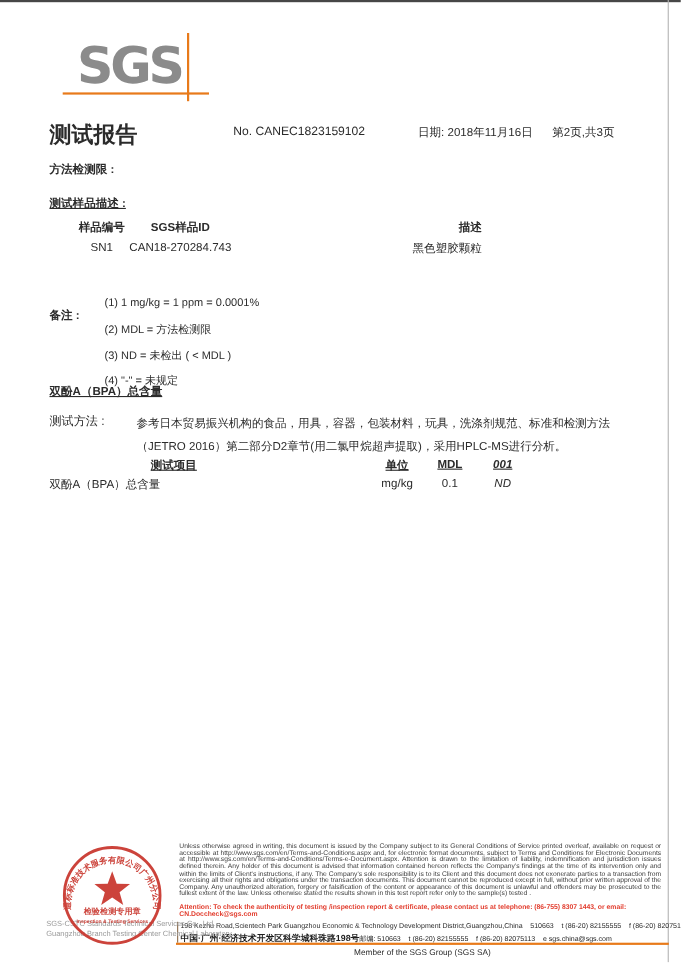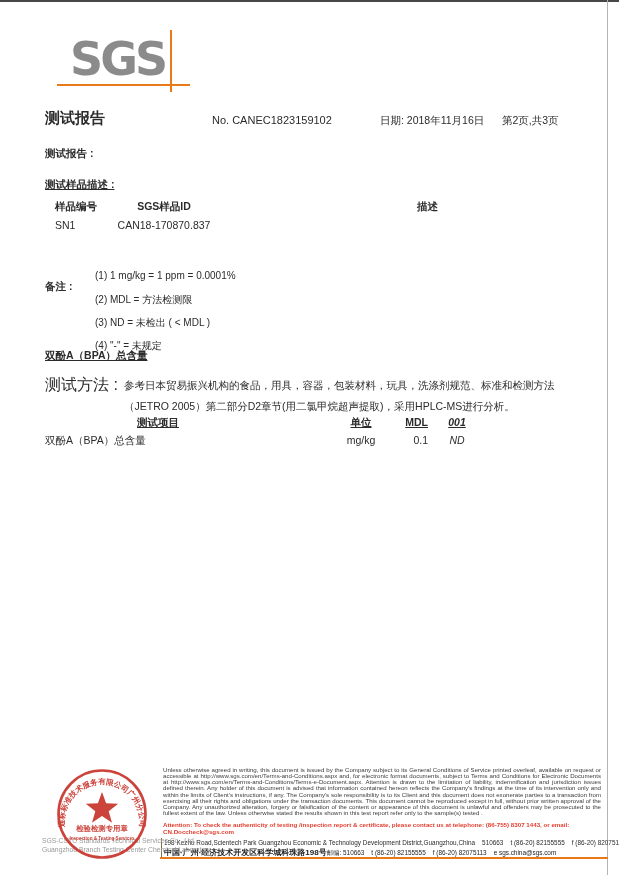--- a/index.html
+++ b/index.html
@@ -13,50 +13,50 @@
   .edge-top { left:0; top:0; width:619px; height:2px; background:#474747; }
   .edge-right { left:607px; top:0; width:1px; height:875px; background:#b4b4b4; }
 
   
   .logo-text { left:70px; top:34px; font-size:46px; line-height:50px; font-weight:bold;
                color:#8b8b8b; letter-spacing:-3px; font-family:"DejaVu Sans","Liberation Sans",sans-serif; }
   .logo-hline { left:57px; top:84px; width:133px; height:2px; background:#e87a1a; }
   .logo-vline { left:170px; top:30px; width:2px; height:62px; background:#e87a1a; }
 
   
-  .doc-title { left:45px; top:109px; font-size:15px; font-weight:bold; }
+  .doc-title { left:45px; top:109px; font-size:20px; font-weight:bold; }
   .report-no { left:212px; top:114px; font-size:11px; }
   .report-date { left:380px; top:114px; font-size:10.5px; }
   .page-info { left:502px; top:114px; font-size:10.5px; }
 
   .results-label { left:45px; top:147px; font-size:10.5px; font-weight:bold; }
 
   .sample-heading { left:45px; top:178px; font-size:10.5px; font-weight:bold; text-decoration:underline; }
 
   .s-col-h { font-size:10.5px; font-weight:bold; }
   .s-col-v { font-size:10.5px; }
-  .s1 { left:55px; width:75px; }
+  .s1 { left:55px; width:75px; text-align:center; }
   .s2 { left:108px; width:112px; text-align:center; }
   .s3 { left:228px; width:210px; text-align:right; }
   .srow-h { top:200px; }
   .srow-v { top:219px; }
 
   .notes-label { left:45px; top:250px; font-size:10.5px; font-weight:bold;margin-top:30px; }
   .note { left:95px; font-size:10px; }
 
   .bpa-heading { left:45px; top:349px; font-size:10.5px; font-weight:bold; text-decoration:underline; }
-  .method-label { left:45px; top:375px; font-size:16px; }
+  .method-label { left:45px; top:375px; font-size:11px; }
   .method-text { left:124px; top:375px; width:470px; font-size:10.5px; line-height:20.5px; }
 
   .t-col-h { font-size:10.5px; font-weight:bold; text-decoration:underline; }
   .t-col-v { font-size:10.5px; }
   .t-item-h { left:58px; width:200px;text-align:center; }
   .t-item-v { left:45px; width:220px; }
   .t-unit { left:338px; width:46px; text-align:center; }
-  .t-mdl  { left:390px; width:38px; text-align:right; }
+  .t-mdl  { left:390px; width:38px; text-align:center; }
   .t-id   { left:438px; width:38px; text-align:center; font-style:italic; }
   .trow-h { top:416px; }
   .trow-v { top:434px; }
 
   
   .disclaimer { left:163px; top:767px; width:438px; font-size:6.1px; line-height:6.15px;
                 text-align:justify; color:#3c3c3c; }
   .attention { left:163px; top:822px; width:438px; font-size:6.2px; line-height:6.6px;
                font-weight:bold; color:#e23d2e; }
   .addr-row1 { left:164px; top:839px; width:440px; font-size:6.4px; color:#2b2b2b; white-space:nowrap; }
@@ -83,38 +83,39 @@
 
   <div class="abs logo-text">SGS</div>
   <div class="abs logo-hline"></div>
   <div class="abs logo-vline"></div>
 
   <div class="abs doc-title">测试报告</div>
   <div class="abs report-no">No. CANEC1823159102</div>
   <div class="abs report-date">日期: 2018年11月16日</div>
   <div class="abs page-info">第2页,共3页</div>
 
-  <div class="abs results-label">测试报告 :</div>
+  <div class="abs results-label">方法检测限 :</div>
 
   <div class="abs sample-heading">测试样品描述 :</div>
   <div class="abs s-col-h s1 srow-h">样品编号</div>
   <div class="abs s-col-h s2 srow-h">SGS样品ID</div>
   <div class="abs s-col-h s3 srow-h">描述</div>
   <div class="abs s-col-v s1 srow-v">SN1</div>
-  <div class="abs s-col-v s2 srow-v">CAN18-170870.837</div>
+  <div class="abs s-col-v s2 srow-v">CAN18-270284.743</div>
+  <div class="abs s-col-v s3 srow-v">黑色塑胶颗粒</div>
 
   <div class="abs notes-label">备注 :</div>
   <div class="abs note" style="top:270px">(1) 1 mg/kg = 1 ppm = 0.0001%</div>
   <div class="abs note" style="top:293px">(2) MDL = 方法检测限</div>
   <div class="abs note" style="top:316px">(3) ND = 未检出 ( &lt; MDL )</div>
   <div class="abs note" style="top:339px">(4) "-" = 未规定</div>
 
   <div class="abs bpa-heading">双酚A（BPA）总含量</div>
   <div class="abs method-label">测试方法 :</div>
-  <div class="abs method-text">参考日本贸易振兴机构的食品，用具，容器，包装材料，玩具，洗涤剂规范、标准和检测方法（JETRO 2005）第二部分D2章节(用二氯甲烷超声提取)，采用HPLC-MS进行分析。</div>
+  <div class="abs method-text">参考日本贸易振兴机构的食品，用具，容器，包装材料，玩具，洗涤剂规范、标准和检测方法（JETRO 2016）第二部分D2章节(用二氯甲烷超声提取)，采用HPLC-MS进行分析。</div>
 
   <div class="abs t-col-h t-item-h trow-h">测试项目</div>
   <div class="abs t-col-h t-unit trow-h">单位</div>
   <div class="abs t-col-h t-mdl trow-h">MDL</div>
   <div class="abs t-col-h t-id trow-h">001</div>
   <div class="abs t-col-v t-item-v trow-v">双酚A（BPA）总含量</div>
   <div class="abs t-col-v t-unit trow-v">mg/kg</div>
   <div class="abs t-col-v t-mdl trow-v">0.1</div>
   <div class="abs t-col-v t-id trow-v">ND</div>
 
@@ -122,20 +123,21 @@
   <div class="abs attention">Attention: To check the authenticity of testing /inspection report &amp; certificate, please contact us at telephone: (86-755) 8307 1443, or email: CN.Doccheck@sgs.com</div>
 
   <div class="abs addr-vline"></div>
   <div class="abs addr-row1">
     <span>198 Kezhu Road,Scientech Park Guangzhou Economic &amp; Technology Development District,Guangzhou,China</span><span>510663</span><span>t (86-20) 82155555</span><span>f (86-20) 82075113</span>
   </div>
   <div class="abs addr-row2">
     <span class="cn">中国·广州·经济技术开发区科学城科珠路198号</span><span class="sm">邮编: 510663</span><span class="sm">t (86-20) 82155555</span><span class="sm">f (86-20) 82075113</span><span class="sm">e sgs.china@sgs.com</span>
   </div>
   <div class="abs footer-orange"></div>
+  <div class="abs member-line">Member of the SGS Group (SGS SA)</div>
 
   <div class="abs company-1">SGS-CSTC Standards Technical Services Co., Ltd.</div>
   <div class="abs company-2">Guangzhou Branch Testing Center Chemical Laboratory</div>
 
   <svg class="abs stamp" width="98" height="94" viewBox="0 0 98 94">
     <circle cx="49" cy="46" r="43.5" fill="none" stroke="#c8342b" stroke-width="2.6"></circle>
     <path id="stamp-arc" d="M 14 69 A 38 38 0 1 1 84 69" fill="none"></path>
     <text font-size="7.6" fill="#c8342b" font-weight="bold" text-anchor="middle" font-family="Liberation Sans, DejaVu Sans, sans-serif">
       <textPath href="#stamp-arc" startOffset="50%">通标标准技术服务有限公司广州分公司</textPath>
     </text>

